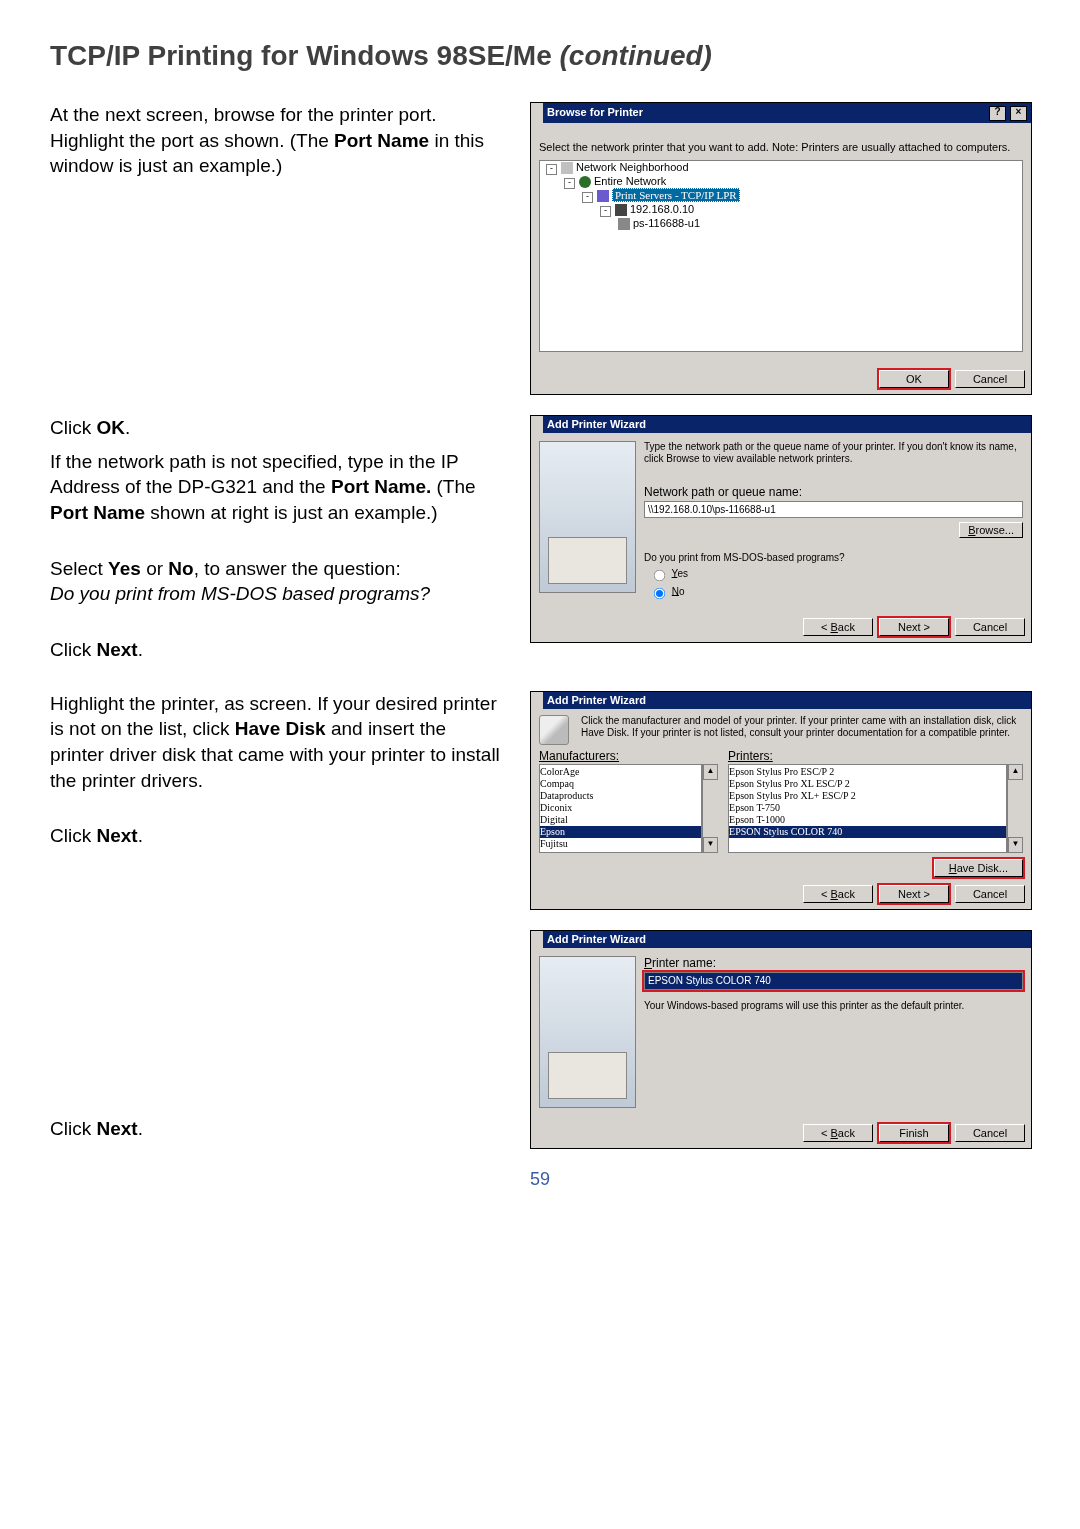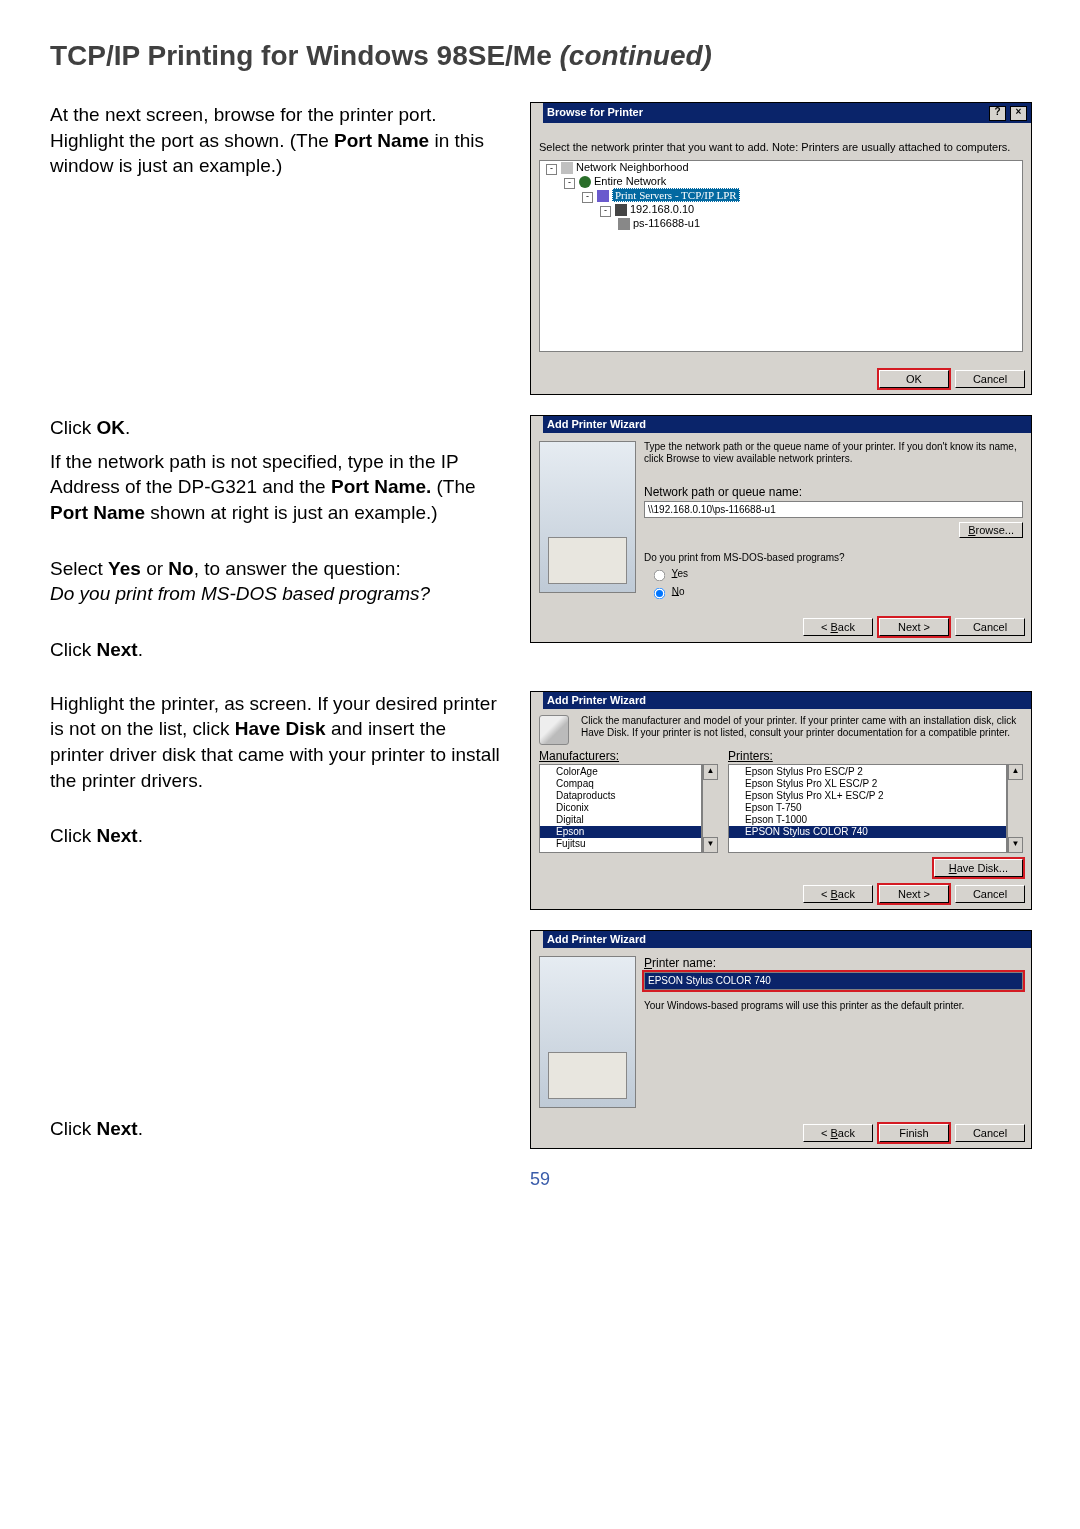--- a/index.html
+++ b/index.html
@@ -138,21 +138,21 @@
     content:"";position:absolute;bottom:8px;left:8px;right:8px;height:45px;
     background:#e8e6df;border:1px solid #888;
   }
   .wizard-right{flex:1;font-size:10px;}
   .small{font-size:10px;}
 
   .list-box{
     background:#fff;border:1px solid #808080;height:85px;overflow:hidden;
     font-size:10px;padding:1px 0;
   }
-  .list-box .li{padding:0 16px;white-space:nowrap;}
+  .list-box .li{padding:0 0;white-space:nowrap;font-family:Liberation Serif, serif;}
   .list-box .li.sel{background:#0a246a;color:#fff;}
   .scrollbar-stub{
     width:15px;background:#d6d3ce;border-left:1px solid #808080;
     display:flex;flex-direction:column;justify-content:space-between;
   }
   .scrollbar-stub div{height:14px;background:#d6d3ce;border:1px solid #808080;
     text-align:center;font-size:8px;line-height:12px;}
   .list-wrap{display:flex;}
   .list-wrap .list-box{flex:1;}
   .twocol{display:flex;gap:10px;}

